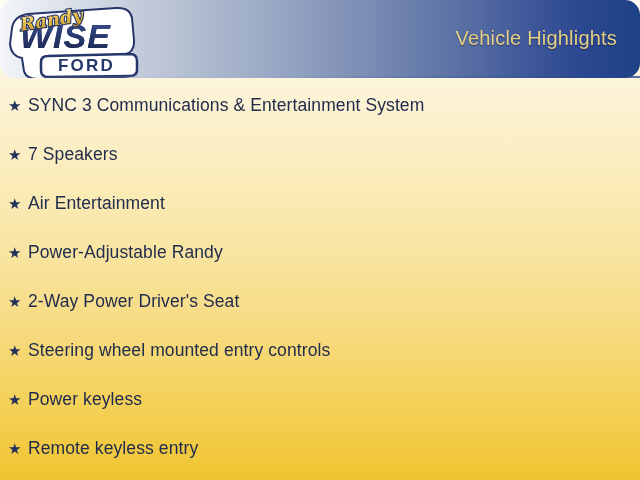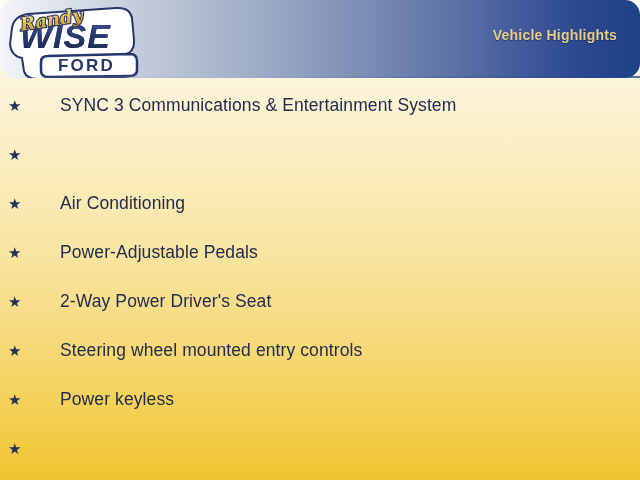--- a/index.html
+++ b/index.html
@@ -57,26 +57,25 @@
     left: 0;
     width: 640px;
     height: 2px;
     background: linear-gradient(to right, rgba(230,235,242,0) 0%, rgba(160,175,205,.35) 40%, rgba(31,66,135,.75) 100%);
   }
 
   .header-title {
     position: absolute;
     right: 23px;
     top: 27px;
-    font-size: 14px;
+    font-size: 20px;
     letter-spacing: .2px;
     color: #e7cf83;
     text-shadow: 0 1px 1px rgba(10,25,60,.55);
     white-space: nowrap;
-    font-weight: bold;
   }
 
   
   .logo {
     position: absolute;
     left: 4px;
     top: 0px;
     width: 140px;
     height: 82px;
   }
@@ -105,21 +104,20 @@
     font-size: 15px;
     line-height: 1;
     color: #24315a;
     text-align: left;
   }
   .feature-label {
     font-size: 17.5px;
     color: #222d4d;
     letter-spacing: .1px;
     white-space: nowrap;
-    margin-left: 32px;
   }
 </style>
 </head>
 <body>
 
 <div class="page">
 
   <div class="header">
 
     <div class="logo">
@@ -165,39 +163,41 @@
 
   <div class="header-underline"></div>
 
   <ul class="features">
     <li class="feature-item">
       <span class="feature-star">★</span>
       <span class="feature-label">SYNC 3 Communications &amp; Entertainment System</span>
     </li>
     <li class="feature-item">
       <span class="feature-star">★</span>
-    </li>
-    <li class="feature-item">
-      <span class="feature-star">★</span>
-      <span class="feature-label">Air Conditioning</span>
-    </li>
-    <li class="feature-item">
-      <span class="feature-star">★</span>
-      <span class="feature-label">Power-Adjustable Pedals</span>
+      <span class="feature-label">7 Speakers</span>
+    </li>
+    <li class="feature-item">
+      <span class="feature-star">★</span>
+      <span class="feature-label">Air Entertainment</span>
+    </li>
+    <li class="feature-item">
+      <span class="feature-star">★</span>
+      <span class="feature-label">Power-Adjustable Randy</span>
     </li>
     <li class="feature-item">
       <span class="feature-star">★</span>
       <span class="feature-label">2-Way Power Driver's Seat</span>
     </li>
     <li class="feature-item">
       <span class="feature-star">★</span>
       <span class="feature-label">Steering wheel mounted entry controls</span>
     </li>
     <li class="feature-item">
       <span class="feature-star">★</span>
       <span class="feature-label">Power keyless</span>
     </li>
     <li class="feature-item">
       <span class="feature-star">★</span>
+      <span class="feature-label">Remote keyless entry</span>
     </li>
   </ul>
 
 </div>
 
 </body></html>

